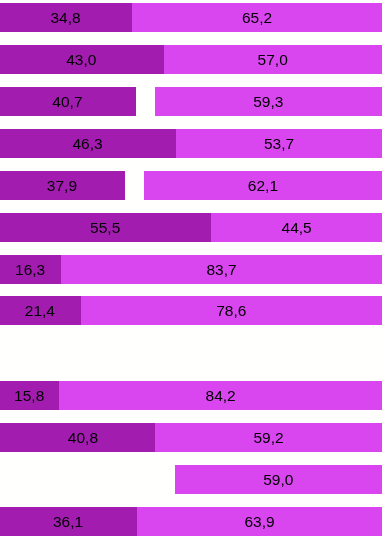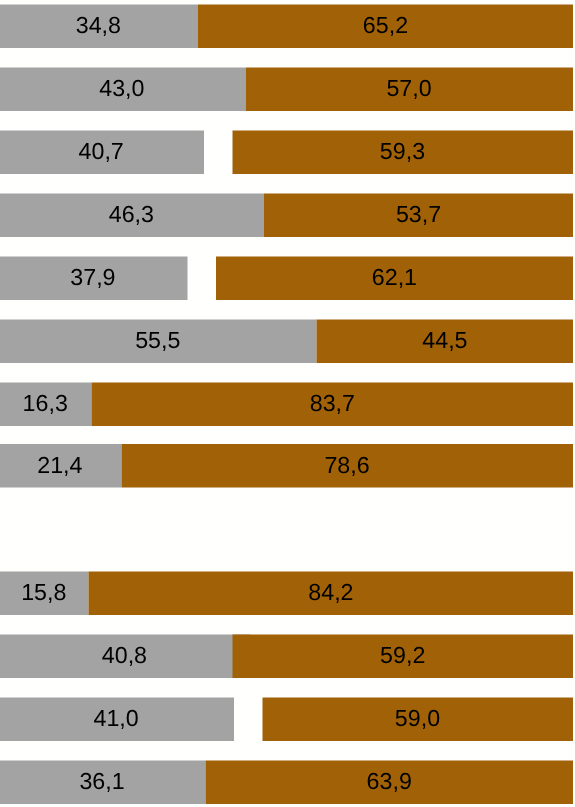--- a/index.html
+++ b/index.html
@@ -36,22 +36,22 @@
     line-height: 1;
     color: #000000;
     box-sizing: border-box;
     white-space: nowrap;
   }
   .seg-label {
     display: block;
     transform: translateZ(0);
     -webkit-font-smoothing: antialiased;
   }
-  .seg-a { left: 0;  background: #a3a3a3; }
-  .seg-b { right: 0; background: #a16207; }
+  .seg-a { left: 0;  background: #a21caf; }
+  .seg-b { right: 0; background: #d946ef; }
 </style>
 </head>
 <body>
 
 <div id="chart">
   <div class="bar-row" style="top:3px">
     <div class="seg seg-a" style="width:133.2422px">
         <span class="seg-label">34,8</span>
       </div>
     <div class="seg seg-b" style="width:249.6378px">
@@ -124,23 +124,20 @@
   </div>
   <div class="bar-row" style="top:423px">
     <div class="seg seg-a" style="width:168px">
         <span class="seg-label">40,8</span>
       </div>
     <div class="seg seg-b" style="width:226.6650px">
         <span class="seg-label">59,2</span>
       </div>
   </div>
   <div class="bar-row" style="top:465px">
-    <div class="seg seg-a" style="width:156.9808px">
-        <span class="seg-label">41,0</span>
-      </div>
     <div class="seg seg-b" style="width:207px">
         <span class="seg-label">59,0</span>
       </div>
   </div>
   <div class="bar-row" style="top:507px">
     <div class="seg seg-a" style="width:138.2197px">
         <span class="seg-label">36,1</span>
       </div>
     <div class="seg seg-b" style="width:244.6603px">
         <span class="seg-label">63,9</span>

